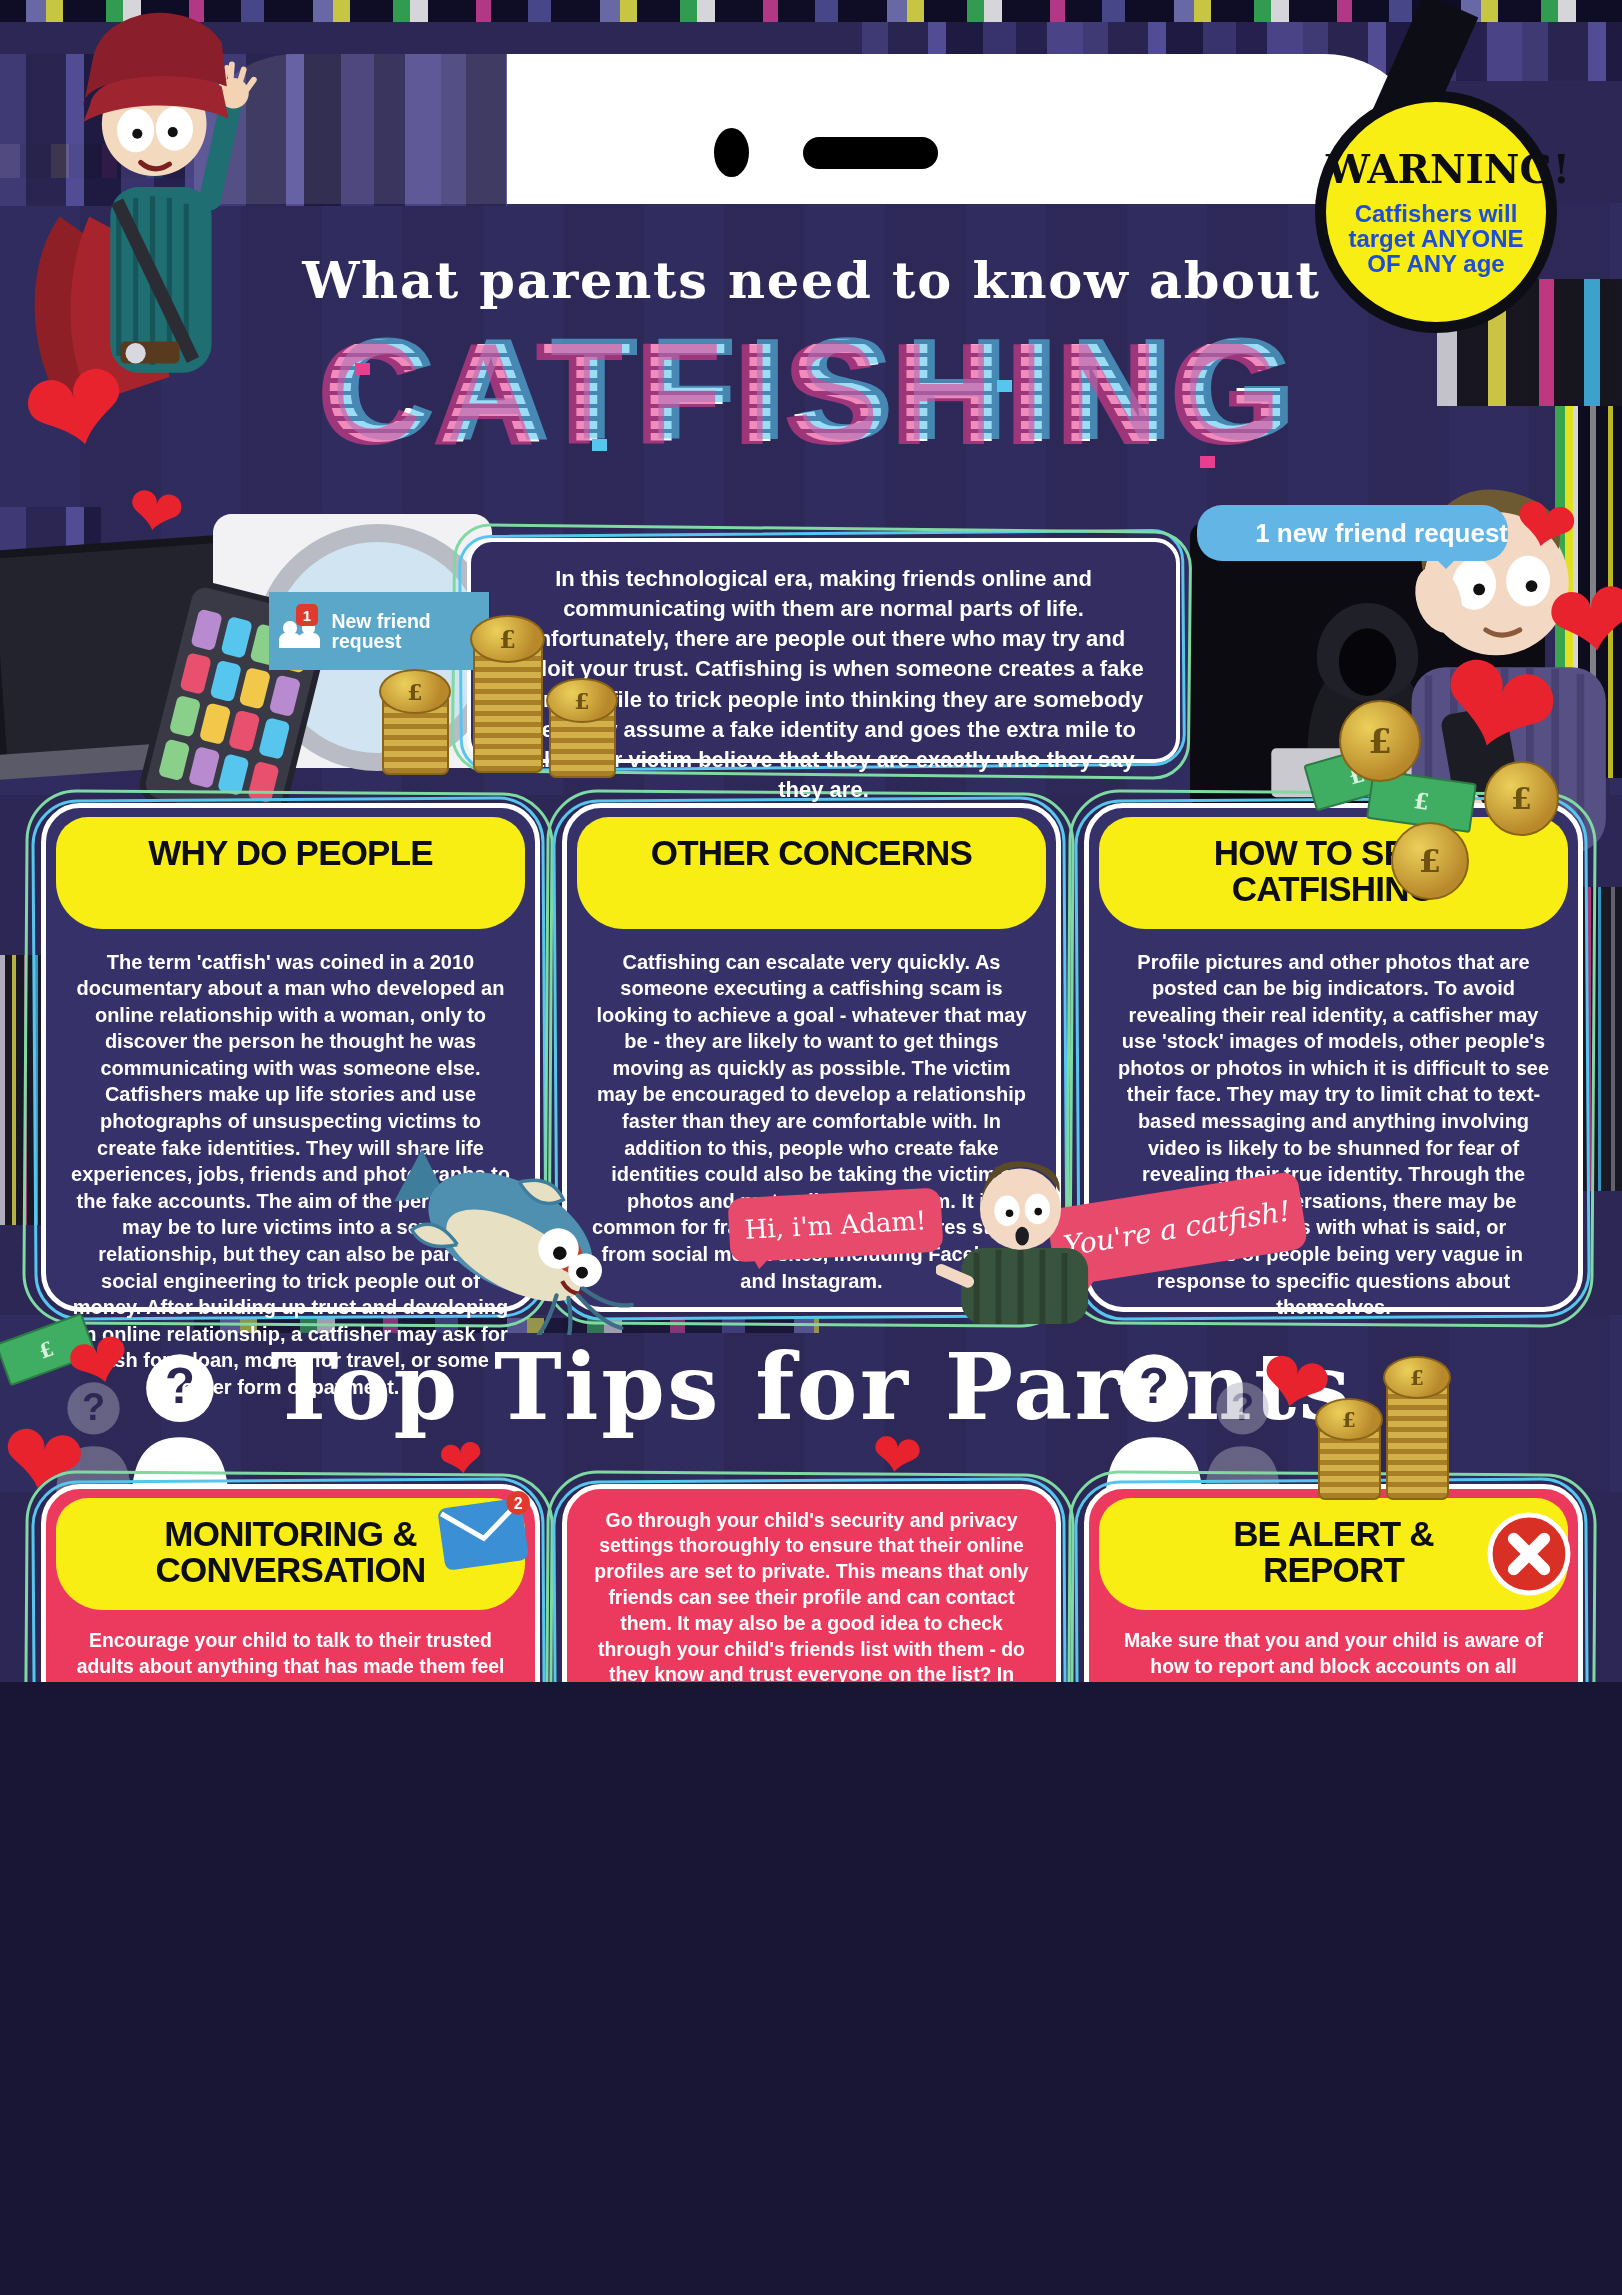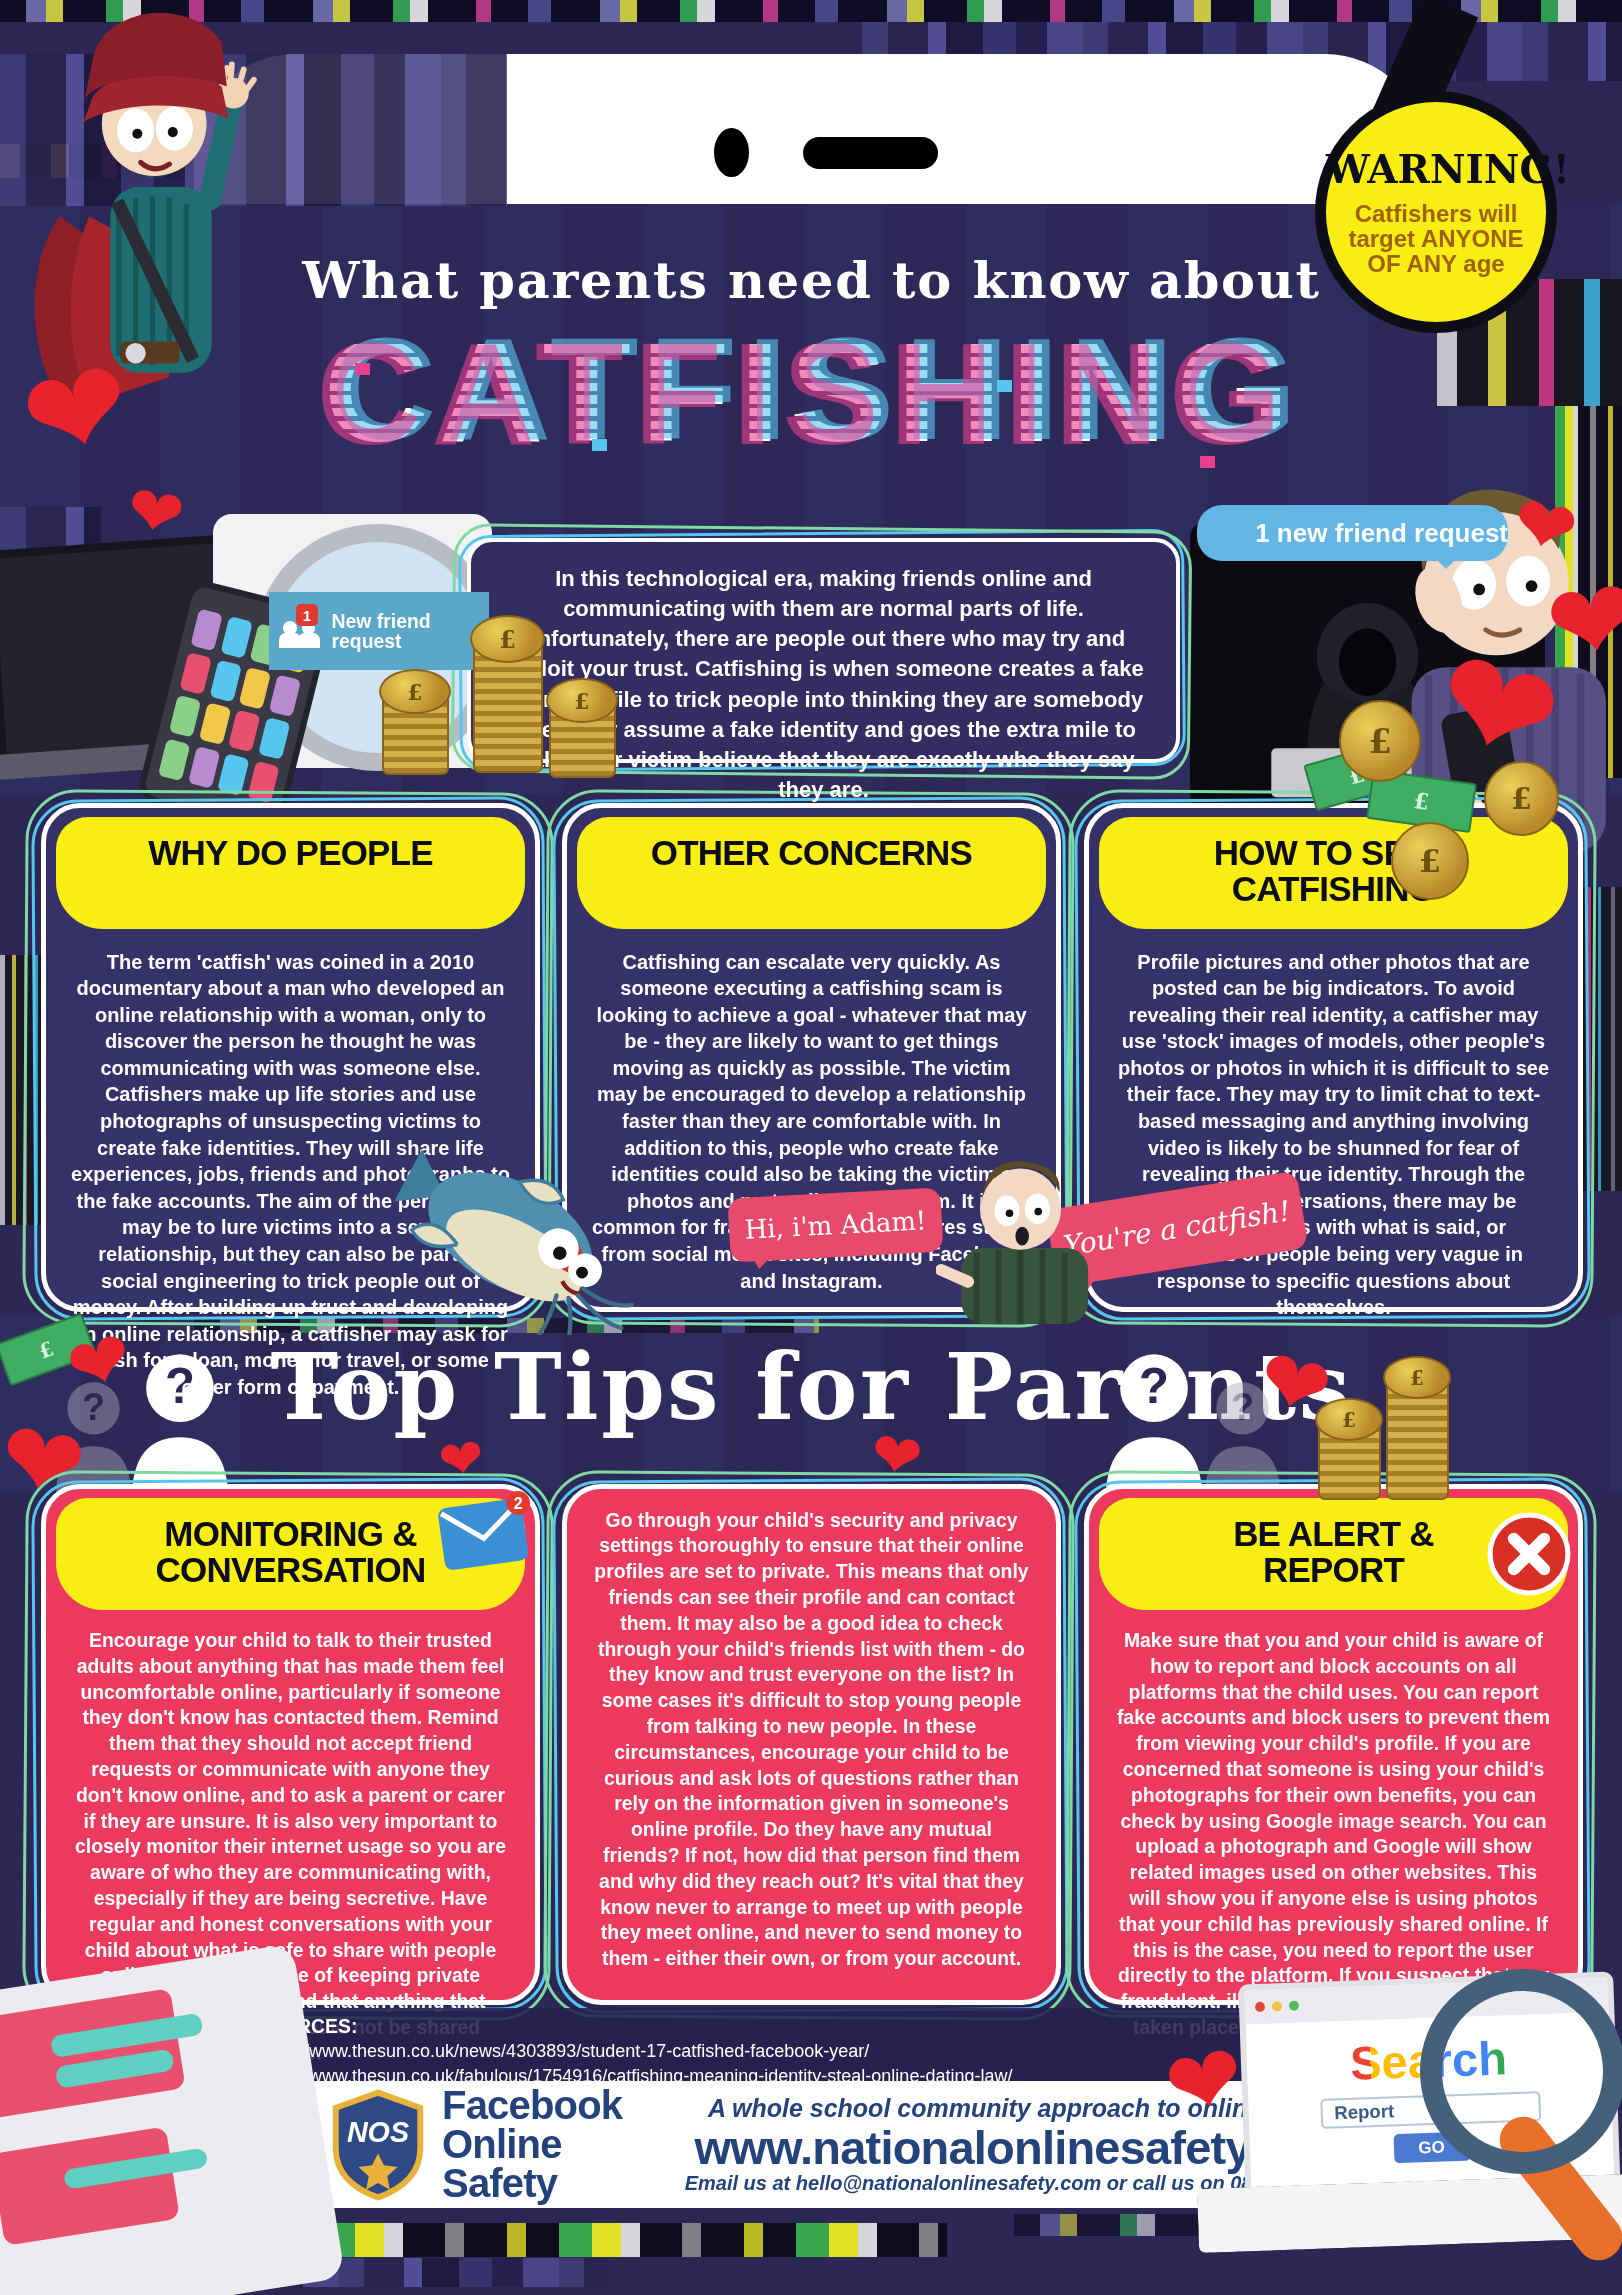--- a/index.html
+++ b/index.html
@@ -1,16 +1,16 @@
 <!DOCTYPE html>
 <html style="font-size:13.5px"><head>
 <meta charset="utf-8">
 <style>
   html,body{margin:0;padding:0;background:#181535;}
-  .poster{position:relative;width:1623px;height:2295px;overflow:hidden;
+  .poster{position:relative;width:1623px;height:1682px;overflow:hidden;
           background:#2c2754;font-family:"Liberation Sans",sans-serif;}
   .abs{position:absolute;}
 
   
   .mosaic{position:absolute;opacity:.9;}
   .m1{background-image:linear-gradient(90deg,#0c0a20 0 9%,#6f6fae 9% 16%,#d8d840 16% 22%,#0c0a20 22% 37%,#32a852 37% 43%,#e9e9e9 43% 49%,#0c0a20 49% 66%,#c03a8a 66% 71%,#0c0a20 71% 84%,#4a4a8f 84% 92%,#0c0a20 92%);
       background-size:287px 13.5px;}
   .m2{background-image:linear-gradient(90deg,#413b77 0 12%,#2a2550 12% 30%,#55509a 30% 38%,#1c1840 38% 55%,#3a3470 55% 70%,#241f4c 70% 84%,#4d478c 84%);
       background-size:220px 18.6px;}
   .m3{background-image:linear-gradient(90deg,#e8e8e8 0 8%,#111 8% 20%,#f2e93c 20% 27%,#111 27% 40%,#e23a8a 40% 46%,#111 46% 58%,#3ec2e8 58% 64%,#111 64% 80%,#7a7a7a 80% 88%,#111 88%);
@@ -36,21 +36,21 @@
     background:repeating-linear-gradient(180deg,#ffffff 0 8.5px,rgba(255,255,255,0) 8.5px 12.7px);
     -webkit-background-clip:text;background-clip:text;color:transparent;
     text-shadow:-7.6px 2.5px 0 rgba(231,62,143,.6),7.6px -2.5px 0 rgba(86,198,238,.6);}
   .gfrag{position:absolute;width:15px;height:12px;}
 
   
   .warn-strap{position:absolute;left:1396px;top:0px;width:59px;height:127px;background:#0d0d15;transform:rotate(24deg);}
   .warning{position:absolute;left:1315px;top:91px;width:242px;height:242px;border-radius:50%;
     background:#f8ee14;border:11px solid #0d0d15;box-sizing:border-box;text-align:center;}
   .warning .w1{display:block;margin-top:44px;font-family:"DejaVu Serif",serif;font-weight:bold;font-size:39px;color:#0d0d15;}
-  .warning .w2{display:block;margin:8.5px auto 0;width:194px;font-weight:800;font-size:24px;line-height:1.05;color:#a16207;}
+  .warning .w2{display:block;margin:8.5px auto 0;width:194px;font-weight:800;font-size:24px;line-height:1.05;color:#1d4ed8;}
 
   
   .intro{position:absolute;left:467px;top:538px;width:713px;height:225px;background:#332d62;
     border:4.2px solid #fff;border-radius:25px;box-sizing:border-box;z-index:5;}
   .intro::before{content:"";position:absolute;left:-12px;top:-10px;right:-8.5px;bottom:-10px;
     border:3.4px solid #56c6ee;border-radius:32px;transform:rotate(-.5deg);z-index:-1;}
   .intro::after{content:"";position:absolute;left:-18.6px;top:-15px;right:-15px;bottom:-17px;
     border:3.4px solid #7fd9a2;border-radius:37px;transform:rotate(.6deg);z-index:-1;}
   .intro p{margin:22px 29px;color:#fff;font-weight:bold;font-size:22px;line-height:1.37;text-align:center;}
 

